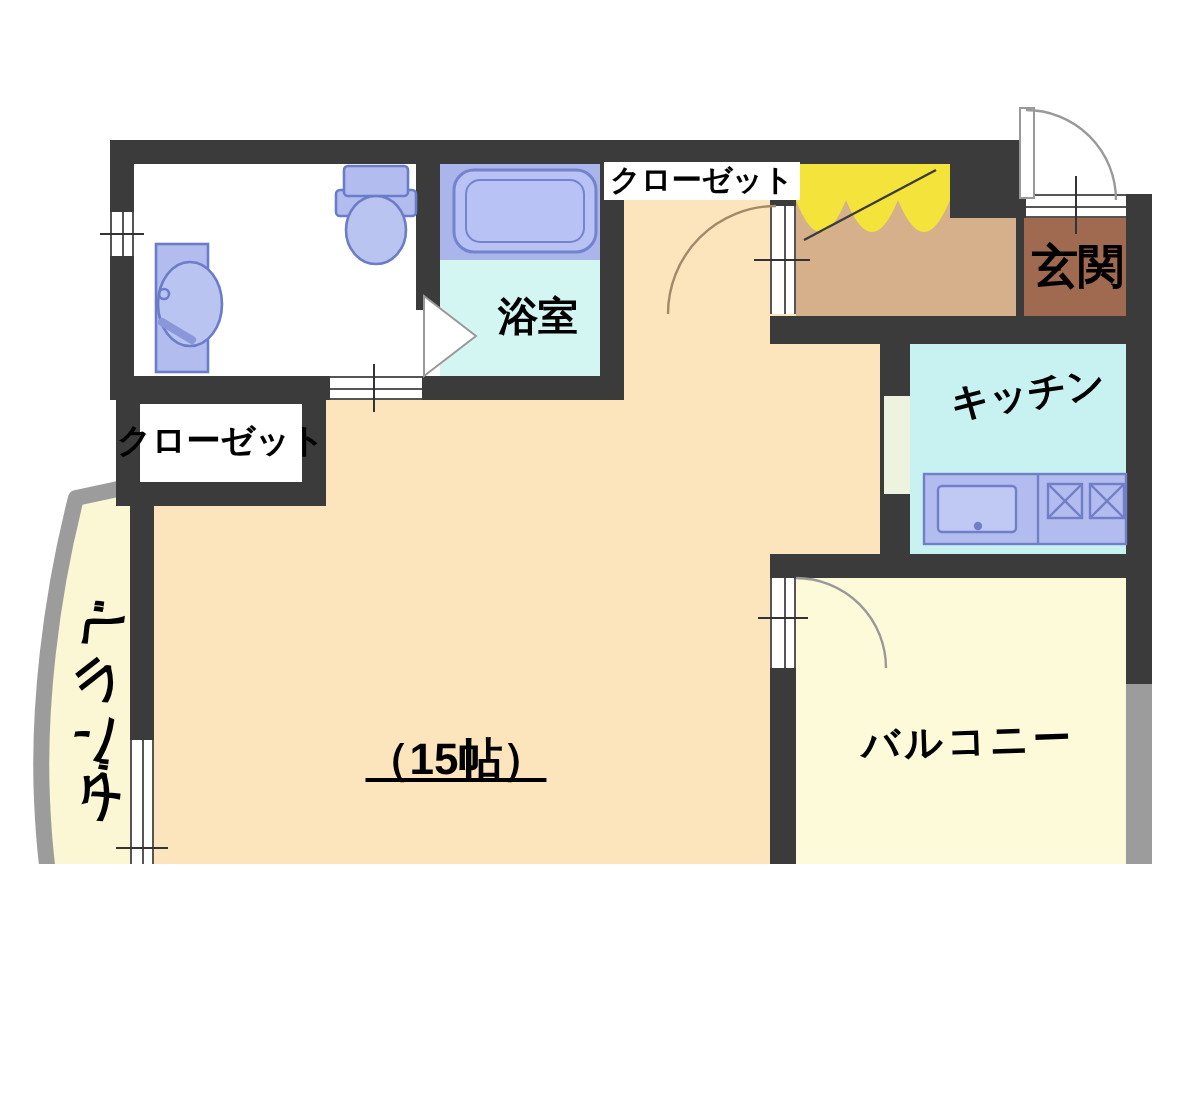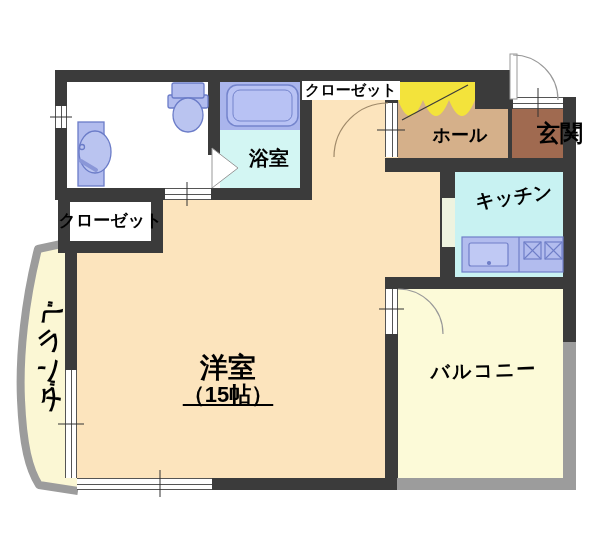--- a/index.html
+++ b/index.html
@@ -1,16 +1,16 @@
 <!DOCTYPE html>
 <html><head>
 <meta charset="utf-8">
 <style>
   html,body{margin:0;padding:0;background:#fff;}
-  .plan{position:relative;width:600px;height:549px;background:#fff;overflow:hidden;
+  .plan{position:relative;width:600px;height:432px;background:#fff;overflow:hidden;
         font-family:"Liberation Sans","DejaVu Sans",sans-serif;}
   .abs{position:absolute;box-sizing:border-box;}
   .wall{position:absolute;box-sizing:border-box;background:#3b3b3b;}
   .gray{position:absolute;box-sizing:border-box;background:#9c9c9c;}
   .floor{position:absolute;box-sizing:border-box;}
   .win{position:absolute;box-sizing:border-box;background:#fff;}
   .win.v{border-left:1px solid #555;border-right:1px solid #555;}
   .win.v::after{content:"";position:absolute;left:50%;top:0;bottom:0;width:1px;background:#555;}
   .win.h{border-top:1px solid #555;border-bottom:1px solid #555;}
   .win.h::after{content:"";position:absolute;top:50%;left:0;right:0;height:1px;background:#555;}
@@ -139,34 +139,30 @@
     </div>
 
   <div class="lbl" style="left:60px;top:204px;width:101px;height:32px;font-size:17px;">
       <span>クローゼット</span>
     </div>
 
   <div class="lbl" style="left:233px;top:142px;width:72px;height:32px;font-size:20px;">
       <span>浴室</span>
     </div>
 
-  <div class="lbl" style="left:428px;top:123px;width:64px;height:24px;font-size:18px;">
-      <span>ホール</span>
-    </div>
 
-  <div class="lbl" style="left:511px;top:118px;width:56px;height:30px;font-size:23px;margin-left:21px;">
+  <div class="lbl" style="left:511px;top:118px;width:56px;height:30px;font-size:23px;">
       <span>玄関</span>
     </div>
 
   <div class="lbl" style="left:476px;top:184px;width:76px;height:26px;font-size:19px;transform:rotate(-8deg);">
       <span>キッチン</span>
     </div>
 
   <div class="lbl" style="left:138px;top:350px;width:180px;height:60px;flex-direction:column;line-height:1.1;">
-    <span style="font-size:28px;">洋室</span>
     <span style="font-size:22px;text-decoration:underline;">（15帖）</span>
   </div>
 
   <div class="lbl" style="left:418px;top:358px;width:132px;height:26px;font-size:19px;letter-spacing:2px;transform:rotate(-2deg);">
       <span>バルコニー</span>
     </div>
 
   <div class="veranda-col">
       <span>ベ</span>
       <span>ラ</span>

